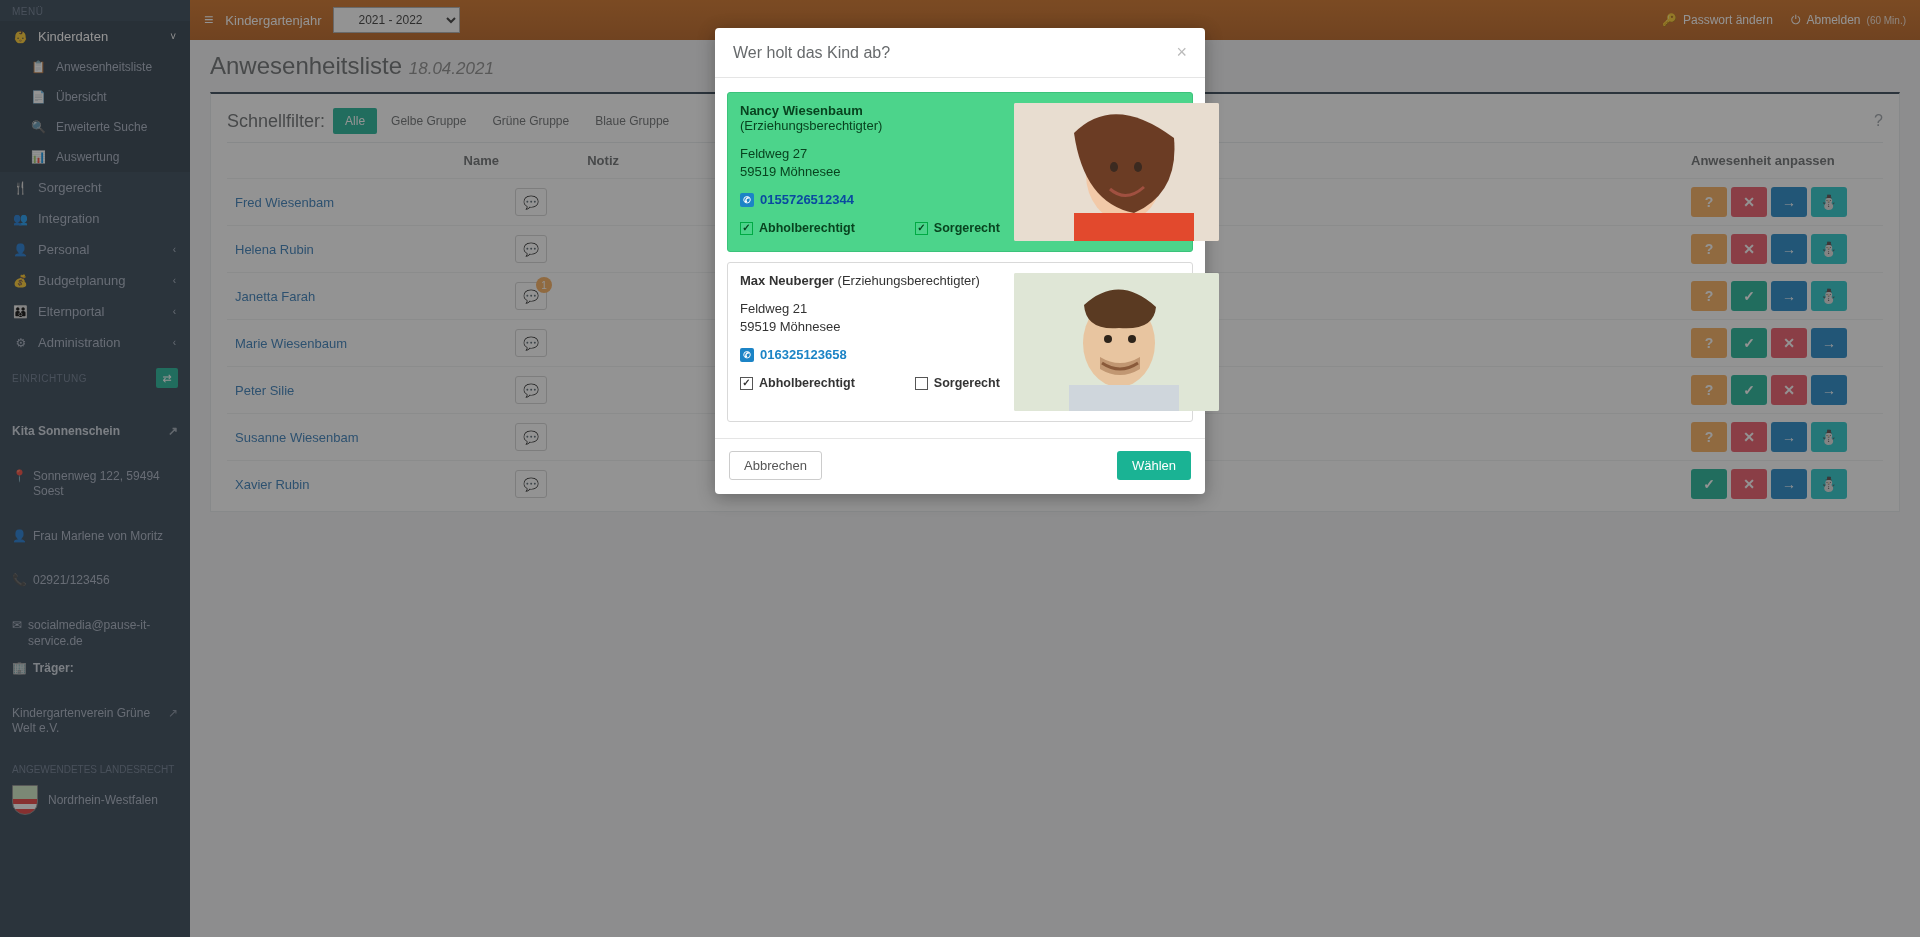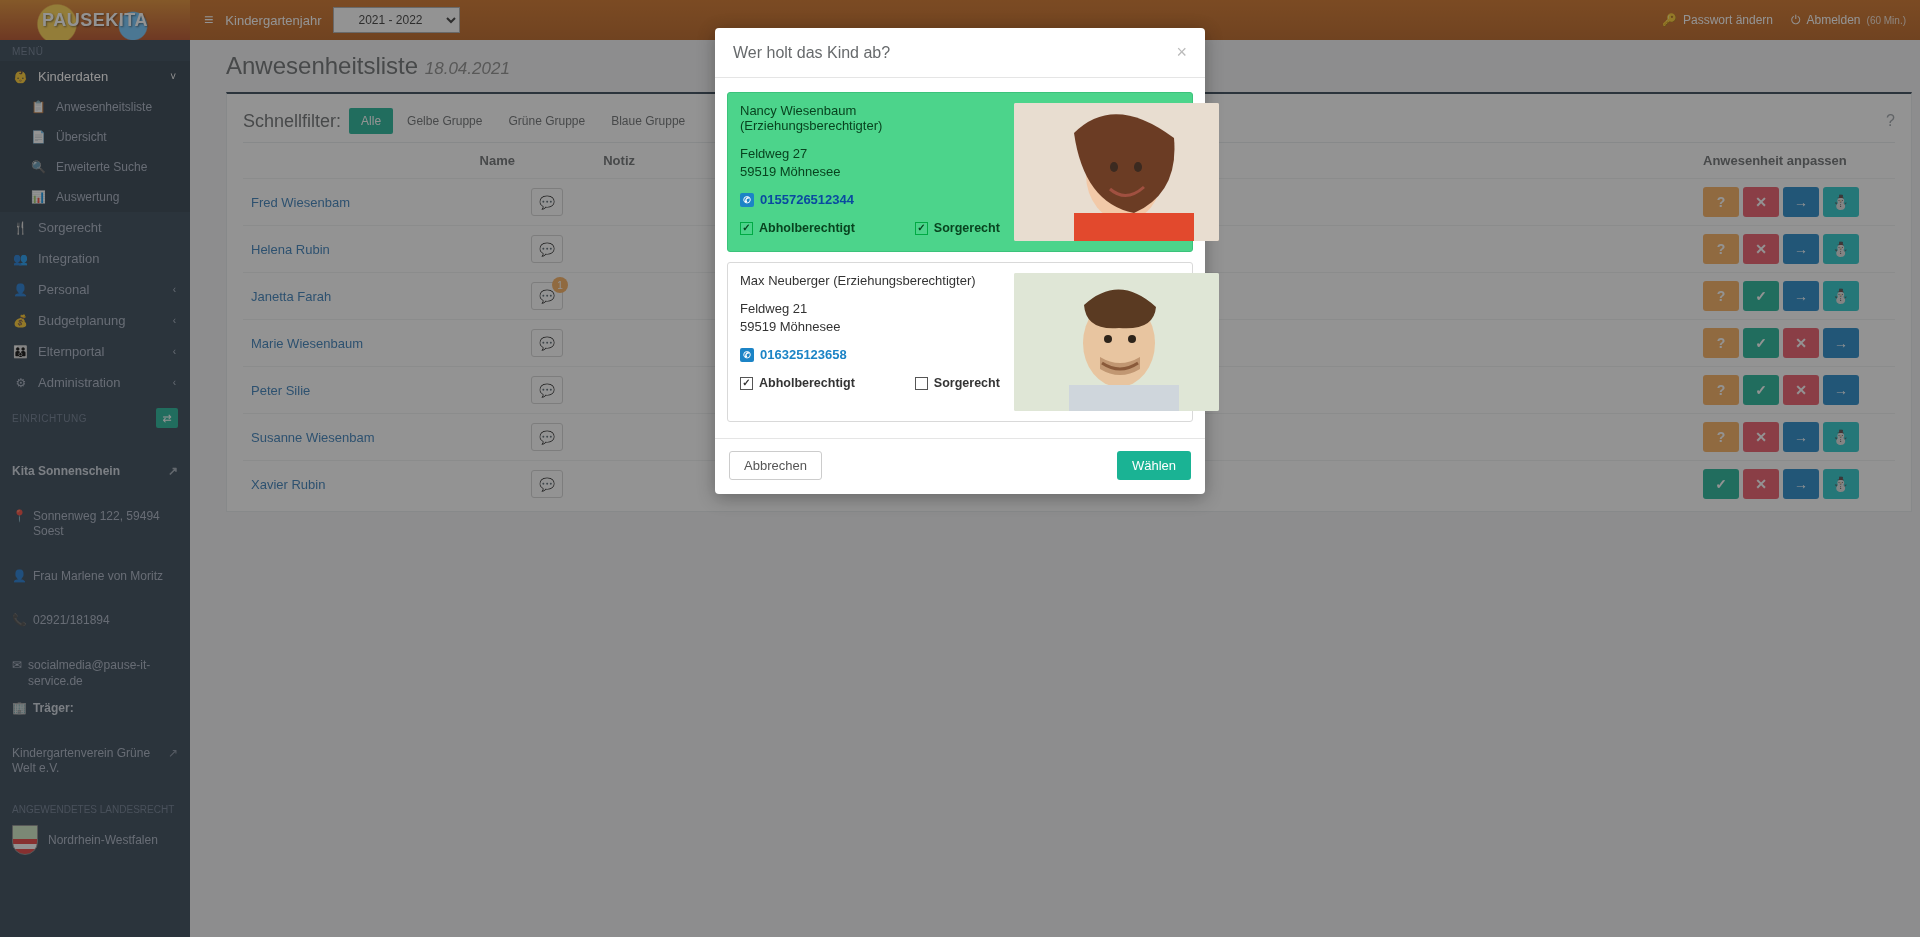--- a/index.html
+++ b/index.html
@@ -31,21 +31,21 @@
   .land-label { font-size:10px; color:#6b7a8f; padding:14px 12px 6px; }
   .land { display:flex; align-items:center; gap:10px; padding:4px 12px 10px; font-size:12px; color:#a7b1c2; }
   .coat { width:26px; height:30px; border-radius:0 0 14px 14px; background:linear-gradient(180deg,#cfe9c3 48%,#e63939 48% 65%, #fff 65% 82%, #e63939 82%); border:1px solid #888; }
   
   .main { flex:1; display:flex; flex-direction:column; background:#f3f3f4; }
   .topbar { height:40px; background:linear-gradient(#cf6e1f,#b95e19); display:flex; align-items:center; padding:0 14px; color:#fff; gap:12px; }
   .hamburger { font-size:16px; cursor:pointer; }
   .top-select { height:26px; background:#fff; color:#333; border:1px solid #aaa; font-size:12px; padding:2px 20px; }
   .top-right { margin-left:auto; display:flex; align-items:center; gap:18px; font-size:12px; }
   .top-link { display:flex; align-items:center; gap:6px; cursor:pointer; }
-  .content { padding:12px 8px 20px;margin-left:28px; }
+  .content { padding:12px 20px 20px; }
   .page-title { font-size:24px; font-weight:400; color:#676a6c; }
   .page-title .date { font-style:italic; font-size:17px; color:#888; }
   .panel { background:#fff; border-top:3px solid #e7eaec; margin-top:12px; padding:14px 16px 4px; border:1px solid #e7eaec; }
   .panel-border-top { border-top:2px solid #2f4050; }
   .filter-row { display:flex; align-items:center; gap:8px; margin-bottom:8px; }
   .filter-label { color:#676a6c; font-size:18px; }
   .pill { padding:6px 12px; font-size:12px; color:#676a6c; border-radius:2px; cursor:pointer; }
   .pill.active { background:#1ab394; color:#fff; }
   .help-icon { margin-left:auto; font-size:16px; color:#9aa0a6; cursor:pointer; }
   .tbl { width:100%; border-collapse:collapse; }
@@ -65,21 +65,21 @@
   .overlay { position:fixed; inset:0; background:rgba(40,40,40,.5); display:flex; justify-content:center; align-items:flex-start; z-index:100; }
   .modal { width:490px; background:#fff; margin-top:28px; border-radius:4px; box-shadow:0 4px 18px rgba(0,0,0,.3); }
   .modal-head { padding:14px 18px; border-bottom:1px solid #e5e5e5; display:flex; align-items:center; }
   .modal-head h4 { font-size:16px; font-weight:400; color:#676a6c; }
   .modal-close { margin-left:auto; color:#bbb; font-size:18px; cursor:pointer; }
   .modal-body { padding:14px 12px 6px; }
   .card { border:1px solid #d9d9d9; border-radius:3px; padding:10px 12px 10px; margin-bottom:10px; display:flex; gap:14px; position:relative; }
   .card.selected { background:#4cd48b; border-color:#3bc37b; color:#1b5e20; }
   .card .info { flex:1; font-size:13px; color:#333; }
   .card.selected .info { color:#08431f; }
-  .card .name { font-weight:400; }
+  .card .name { font-weight:700; }
   .card .role { }
   .card .addr { margin-top:12px; line-height:1.35; }
   .card .phone { margin-top:12px; display:inline-flex; align-items:center; gap:6px; color:#1c84c6; font-weight:600; }
   .card.selected .phone { color:#0a4aa0; }
   .phone-ic { width:14px; height:14px; background:#1c84c6; color:#fff; display:inline-flex; align-items:center; justify-content:center; font-size:9px; border-radius:2px; }
   .card .checks { display:flex; gap:60px; margin-top:14px; font-size:12.5px; font-weight:600; }
   .chk { display:flex; align-items:center; gap:6px; }
   .chkbox { width:13px; height:13px; border:1.5px solid #555; display:inline-flex; align-items:center; justify-content:center; font-size:10px; line-height:1; }
   .card.selected .chkbox { border-color:#0a4; }
   .photo { width:205px; height:138px; background:#ddd; border-radius:2px; overflow:hidden; flex-shrink:0; }
@@ -90,23 +90,20 @@
   
   .face1 { background: linear-gradient(135deg,#f0e0d0,#e8c8b0); position:relative; }
   .face2 { background: linear-gradient(135deg,#e0e8d8,#d0d8c8); position:relative; }
 </style>
 </head>
 <body>
 
 <div class="app">
 
   <aside class="sidebar">
-    <div class="logo-area">
-      <span class="logo-text">PAUSEKITA</span>
-    </div>
     <div class="menu-label">MENÜ</div>
     <div id="nav">
         <div class="nav-item active">
           <span class="nav-icon">👶</span>
           <span>Kinderdaten</span>
           <span class="chev">˅</span>
         </div>
         <div class="nav-item sub">
           <span class="nav-icon">📋</span>
           <span>Anwesenheitsliste</span>
@@ -165,21 +162,21 @@
       <div class="info-line">
           <span>📍</span>
           <span>Sonnenweg 122, 59494 Soest</span>
         </div>
       <div class="info-line">
           <span>👤</span>
           <span>Frau Marlene von Moritz</span>
         </div>
       <div class="info-line">
           <span>📞</span>
-          <span>02921/181894</span>
+          <span>02921/123456</span>
         </div>
       <div class="info-line">
           <span>✉</span>
           <span>socialmedia@pause-it-service.de</span>
         </div>
       <div class="info-line bold" style="margin-top:6px;">
           <span>🏢</span>
           <span>Träger:</span>
         </div>
       <div class="info-line">

